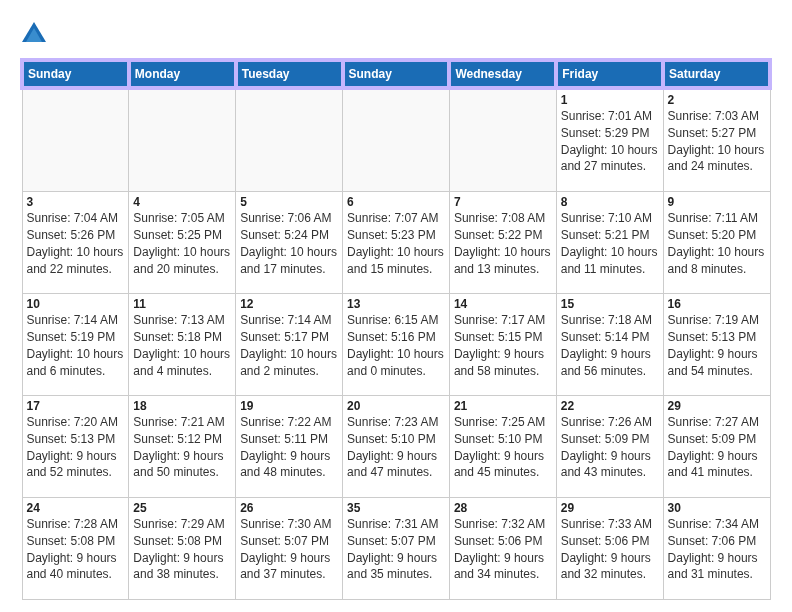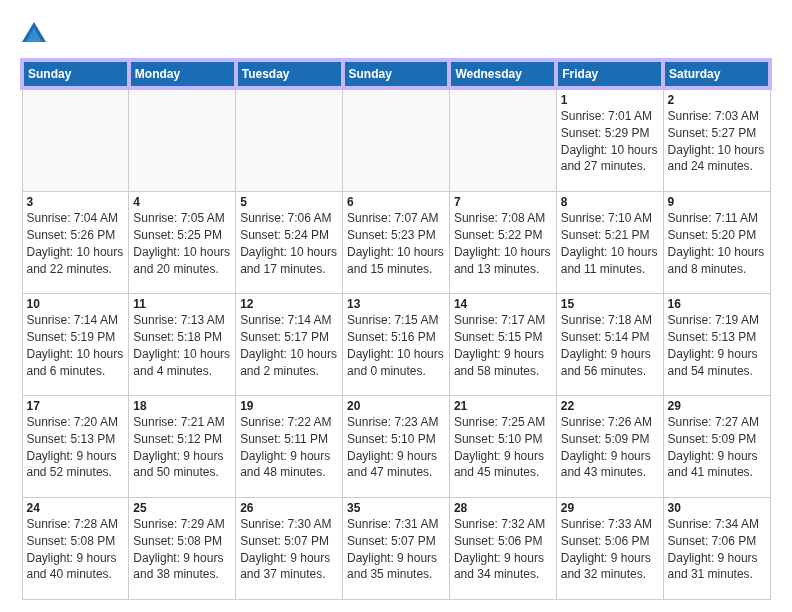--- a/index.html
+++ b/index.html
@@ -223,21 +223,21 @@
           </td>
           <td>
             <span class="day-num">12</span>
             <div class="day-detail">Sunrise: 7:14 AM
 Sunset: 5:17 PM
 Daylight: 10 hours
 and 2 minutes.</div>
           </td>
           <td>
             <span class="day-num">13</span>
-            <div class="day-detail">Sunrise: 7:15 AM
+            <div class="day-detail">Sunrise: 6:15 AM
 Sunset: 5:16 PM
 Daylight: 10 hours
 and 0 minutes.</div>
           </td>
           <td>
             <span class="day-num">14</span>
             <div class="day-detail">Sunrise: 7:17 AM
 Sunset: 5:15 PM
 Daylight: 9 hours
 and 58 minutes.</div>

